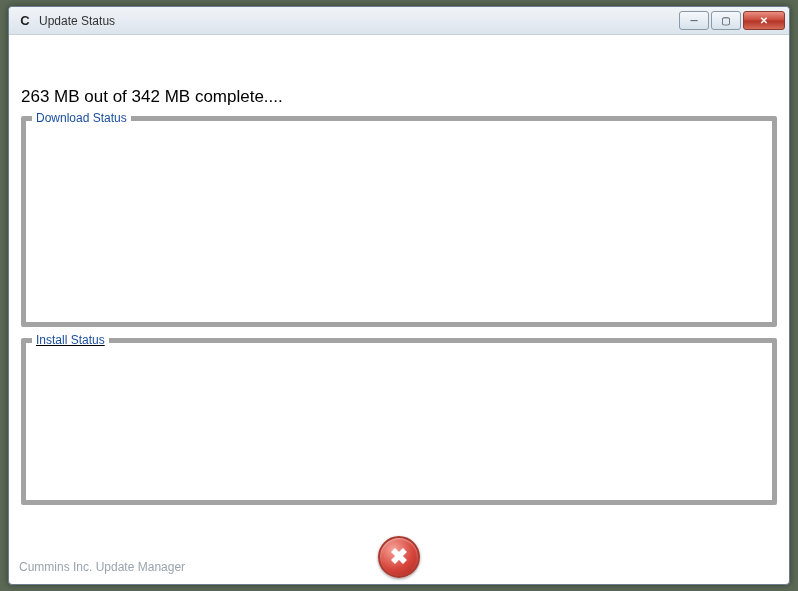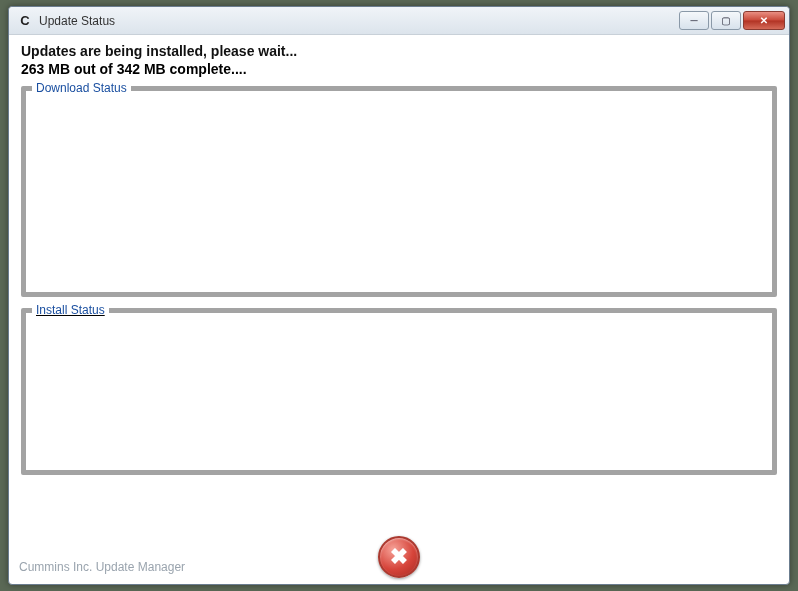--- a/index.html
+++ b/index.html
@@ -60,23 +60,24 @@
     display: flex; flex-direction: column;
     overflow: hidden;
   }
   .headline {
     font-weight: bold;
     font-size: 14px;
     color: #111;
     margin-bottom: 2px;
   }
   .progress-line {
-    font-weight: bold;
-    font-size: 14px;
+    font-weight: normal;
+    font-size: 17px;
     margin-bottom: 4px;
+    margin-top: 44px;
   }
   fieldset.group {
     border: 5px solid #a3a3a3;
     border-radius: 2px;
     margin-bottom: 6px;
     padding: 2px 2px 2px 2px;
     position: relative;
   }
   fieldset.group > legend {
     color: #1a4fa0;
@@ -138,21 +139,20 @@
     <span class="title">Update Status</span>
     <div class="winbtn-group">
       <div class="winbtn">─</div>
       <div class="winbtn">▢</div>
       <div class="winbtn close">✕</div>
     </div>
   </div>
 
   <div class="content">
 
-    <div class="headline">Updates are being installed, please wait...</div>
     <div class="progress-line">263 MB out of 342 MB complete....</div>
 
     <fieldset class="group" id="download-group">
       <legend>Download Status</legend>
       <div class="scrollwrap">
         <div class="rows" id="download-rows">
           
         </div>
         <div class="scrollbar">
 

